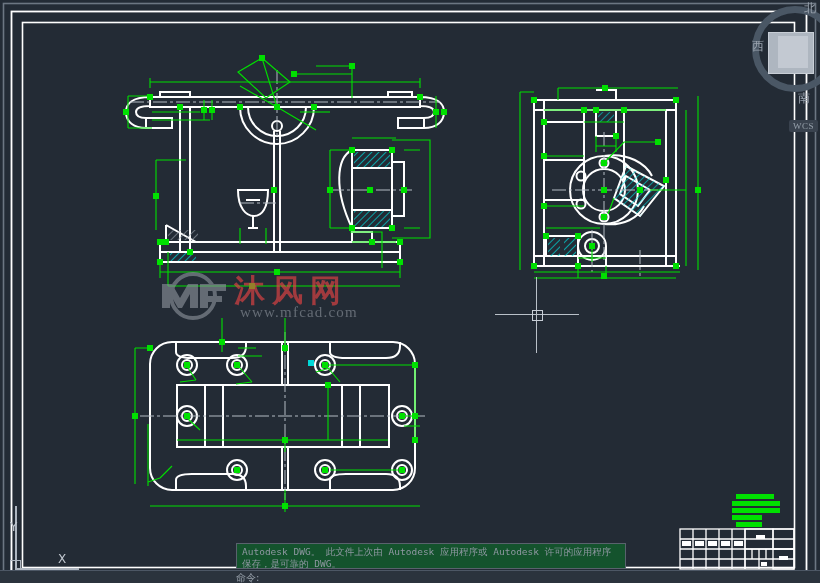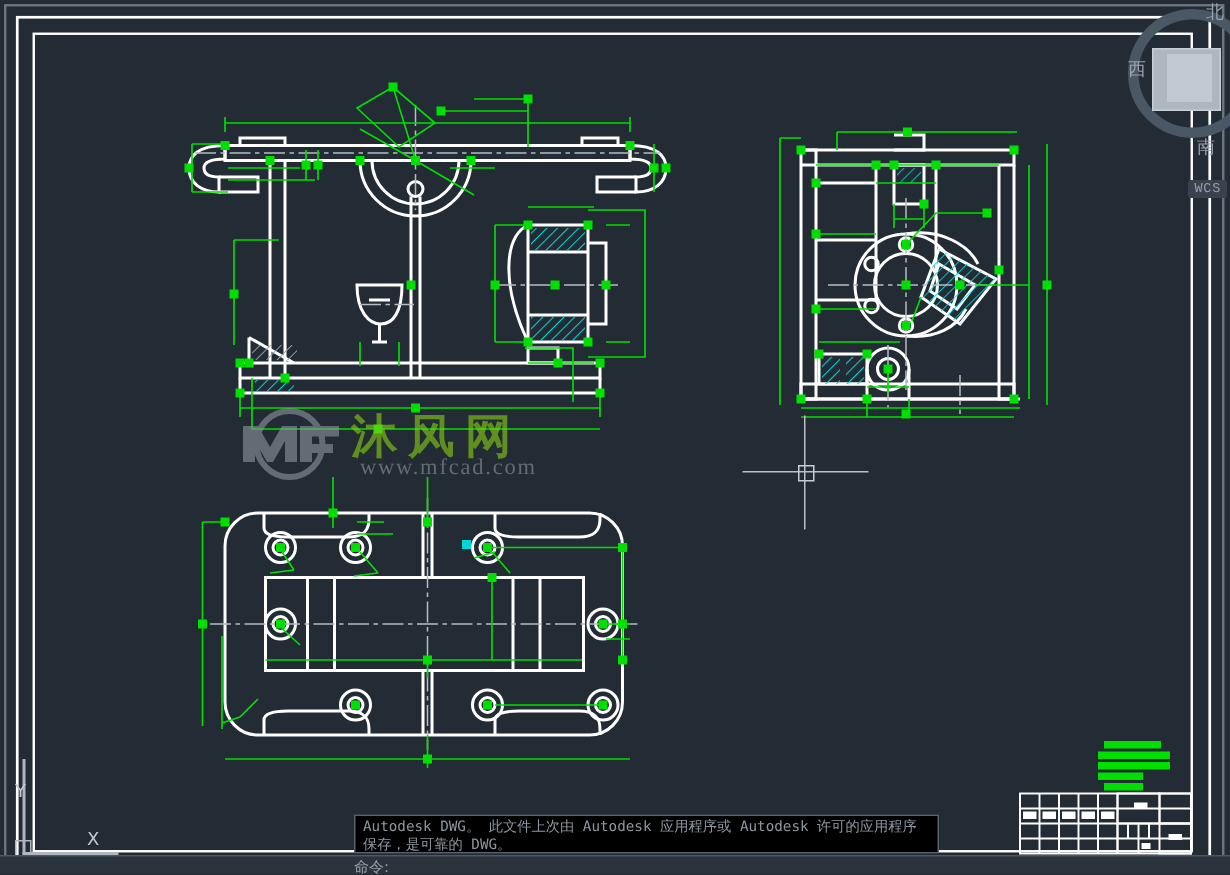--- a/index.html
+++ b/index.html
@@ -18,52 +18,52 @@
   .vc-box{position:absolute;right:6px;top:32px;width:44px;height:40px;
           background:#aeb6c0;border:1px solid #c8ced6;}
   .vc-box-in{position:absolute;right:12px;top:36px;width:30px;height:32px;
              background:#c3c9d2;}
   .vc-lbl{position:absolute;color:#9aa3ae;font-size:12px;line-height:12px;}
   .vc-n{right:4px;top:2px;}
   .vc-w{right:56px;top:40px;}
   .vc-s{right:10px;top:92px;}
   #wcs{position:absolute;right:2px;top:120px;background:#39424e;color:#96a0ab;
        font-size:9px;padding:1px 4px;border-radius:2px;letter-spacing:.5px;
-       font-family:Liberation Mono, monospace;}
+       font-family:Liberation Serif, serif;}
 
   
   #crosshair{position:absolute;left:537px;top:315px;width:0;height:0;}
   #crosshair .h{position:absolute;left:-42px;top:-1px;width:84px;height:1px;background:#b9c0c8;}
   #crosshair .v{position:absolute;left:-1px;top:-38px;width:1px;height:76px;background:#b9c0c8;}
   #crosshair .pk{position:absolute;left:-5px;top:-5px;width:9px;height:9px;
                  border:1px solid #c8ced6;background:transparent;}
 
   
   #ucs{position:absolute;left:8px;top:498px;width:60px;height:78px;}
   #ucs .ax{position:absolute;background:#aeb6c0;}
   #ucs .ay{position:absolute;background:#aeb6c0;}
   #ucs .sq{position:absolute;left:2px;top:62px;width:11px;height:11px;
            border:1px solid #aeb6c0;box-sizing:border-box;}
   .ucs-t{position:absolute;color:#c2c8d0;font-size:12px;
          font-family:"DejaVu Sans","Liberation Sans",sans-serif;}
 
   
   #watermark{position:absolute;left:148px;top:268px;width:350px;height:56px;
              pointer-events:none;}
-  #wm-text{position:absolute;left:86px;top:2px;color:#84cc16;opacity:.62;
+  #wm-text{position:absolute;left:86px;top:2px;color:#ef4444;opacity:.62;
            font-size:31px;letter-spacing:7px;font-weight:bold;
            font-family:"DejaVu Sans","Liberation Sans",sans-serif;}
   #wm-url{position:absolute;left:92px;top:36px;color:#8c939c;opacity:.62;
           font-size:15px;letter-spacing:1.2px;
           font-family:Liberation Serif, serif;}
   #wm-mark{position:absolute;left:6px;top:4px;width:78px;height:48px;opacity:.62;}
 
   
   #dwg-warn{position:absolute;left:236px;top:543px;width:390px;height:26px;
-            background:#000000;border:1px solid #59626d;box-sizing:border-box;
+            background:#14532d;border:1px solid #59626d;box-sizing:border-box;
             padding:2px 5px;color:#8e97a1;font-size:9.5px;line-height:11.5px;
             font-family:"DejaVu Sans Mono","Liberation Mono",monospace;
             white-space:pre-wrap;overflow:hidden;}
 
   
   #cmd-bar{position:absolute;left:0;bottom:0;width:820px;height:13px;
            background:#2b333d;border-top:1px solid #4d5765;box-sizing:border-box;}
   #cmd-prompt{position:absolute;left:236px;bottom:-2px;color:#97a0aa;font-size:10px;
               font-family:"DejaVu Sans","Liberation Sans",sans-serif;}
   .clip{overflow:hidden;}

